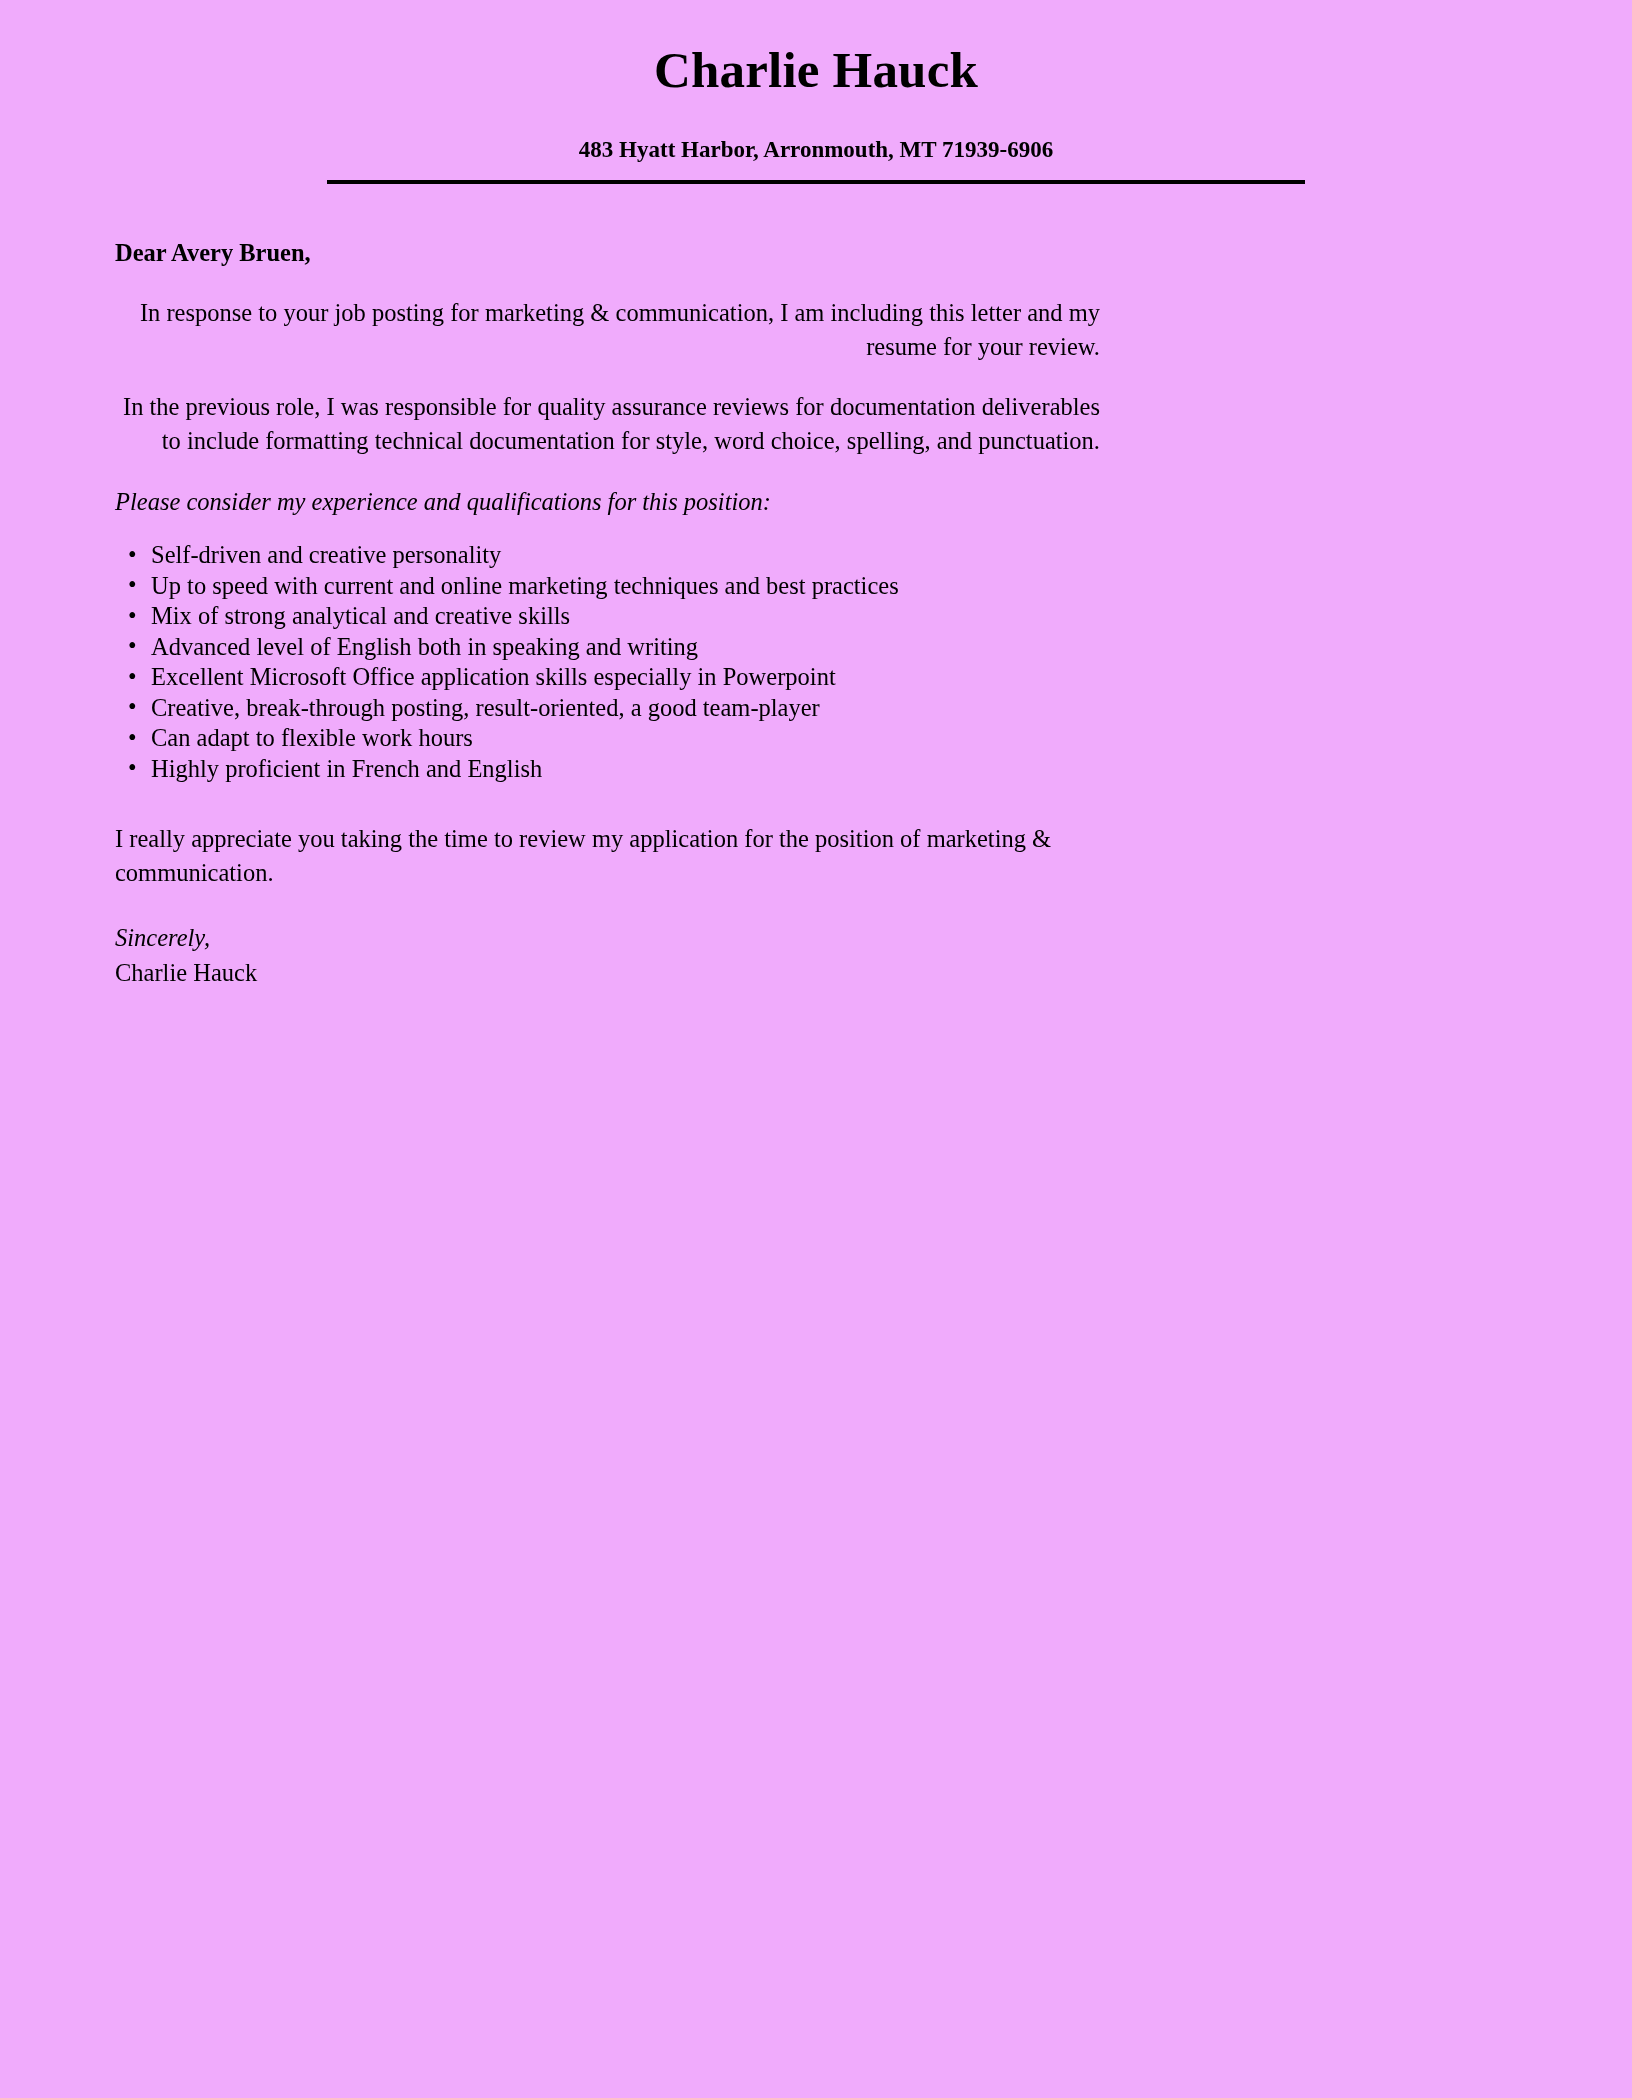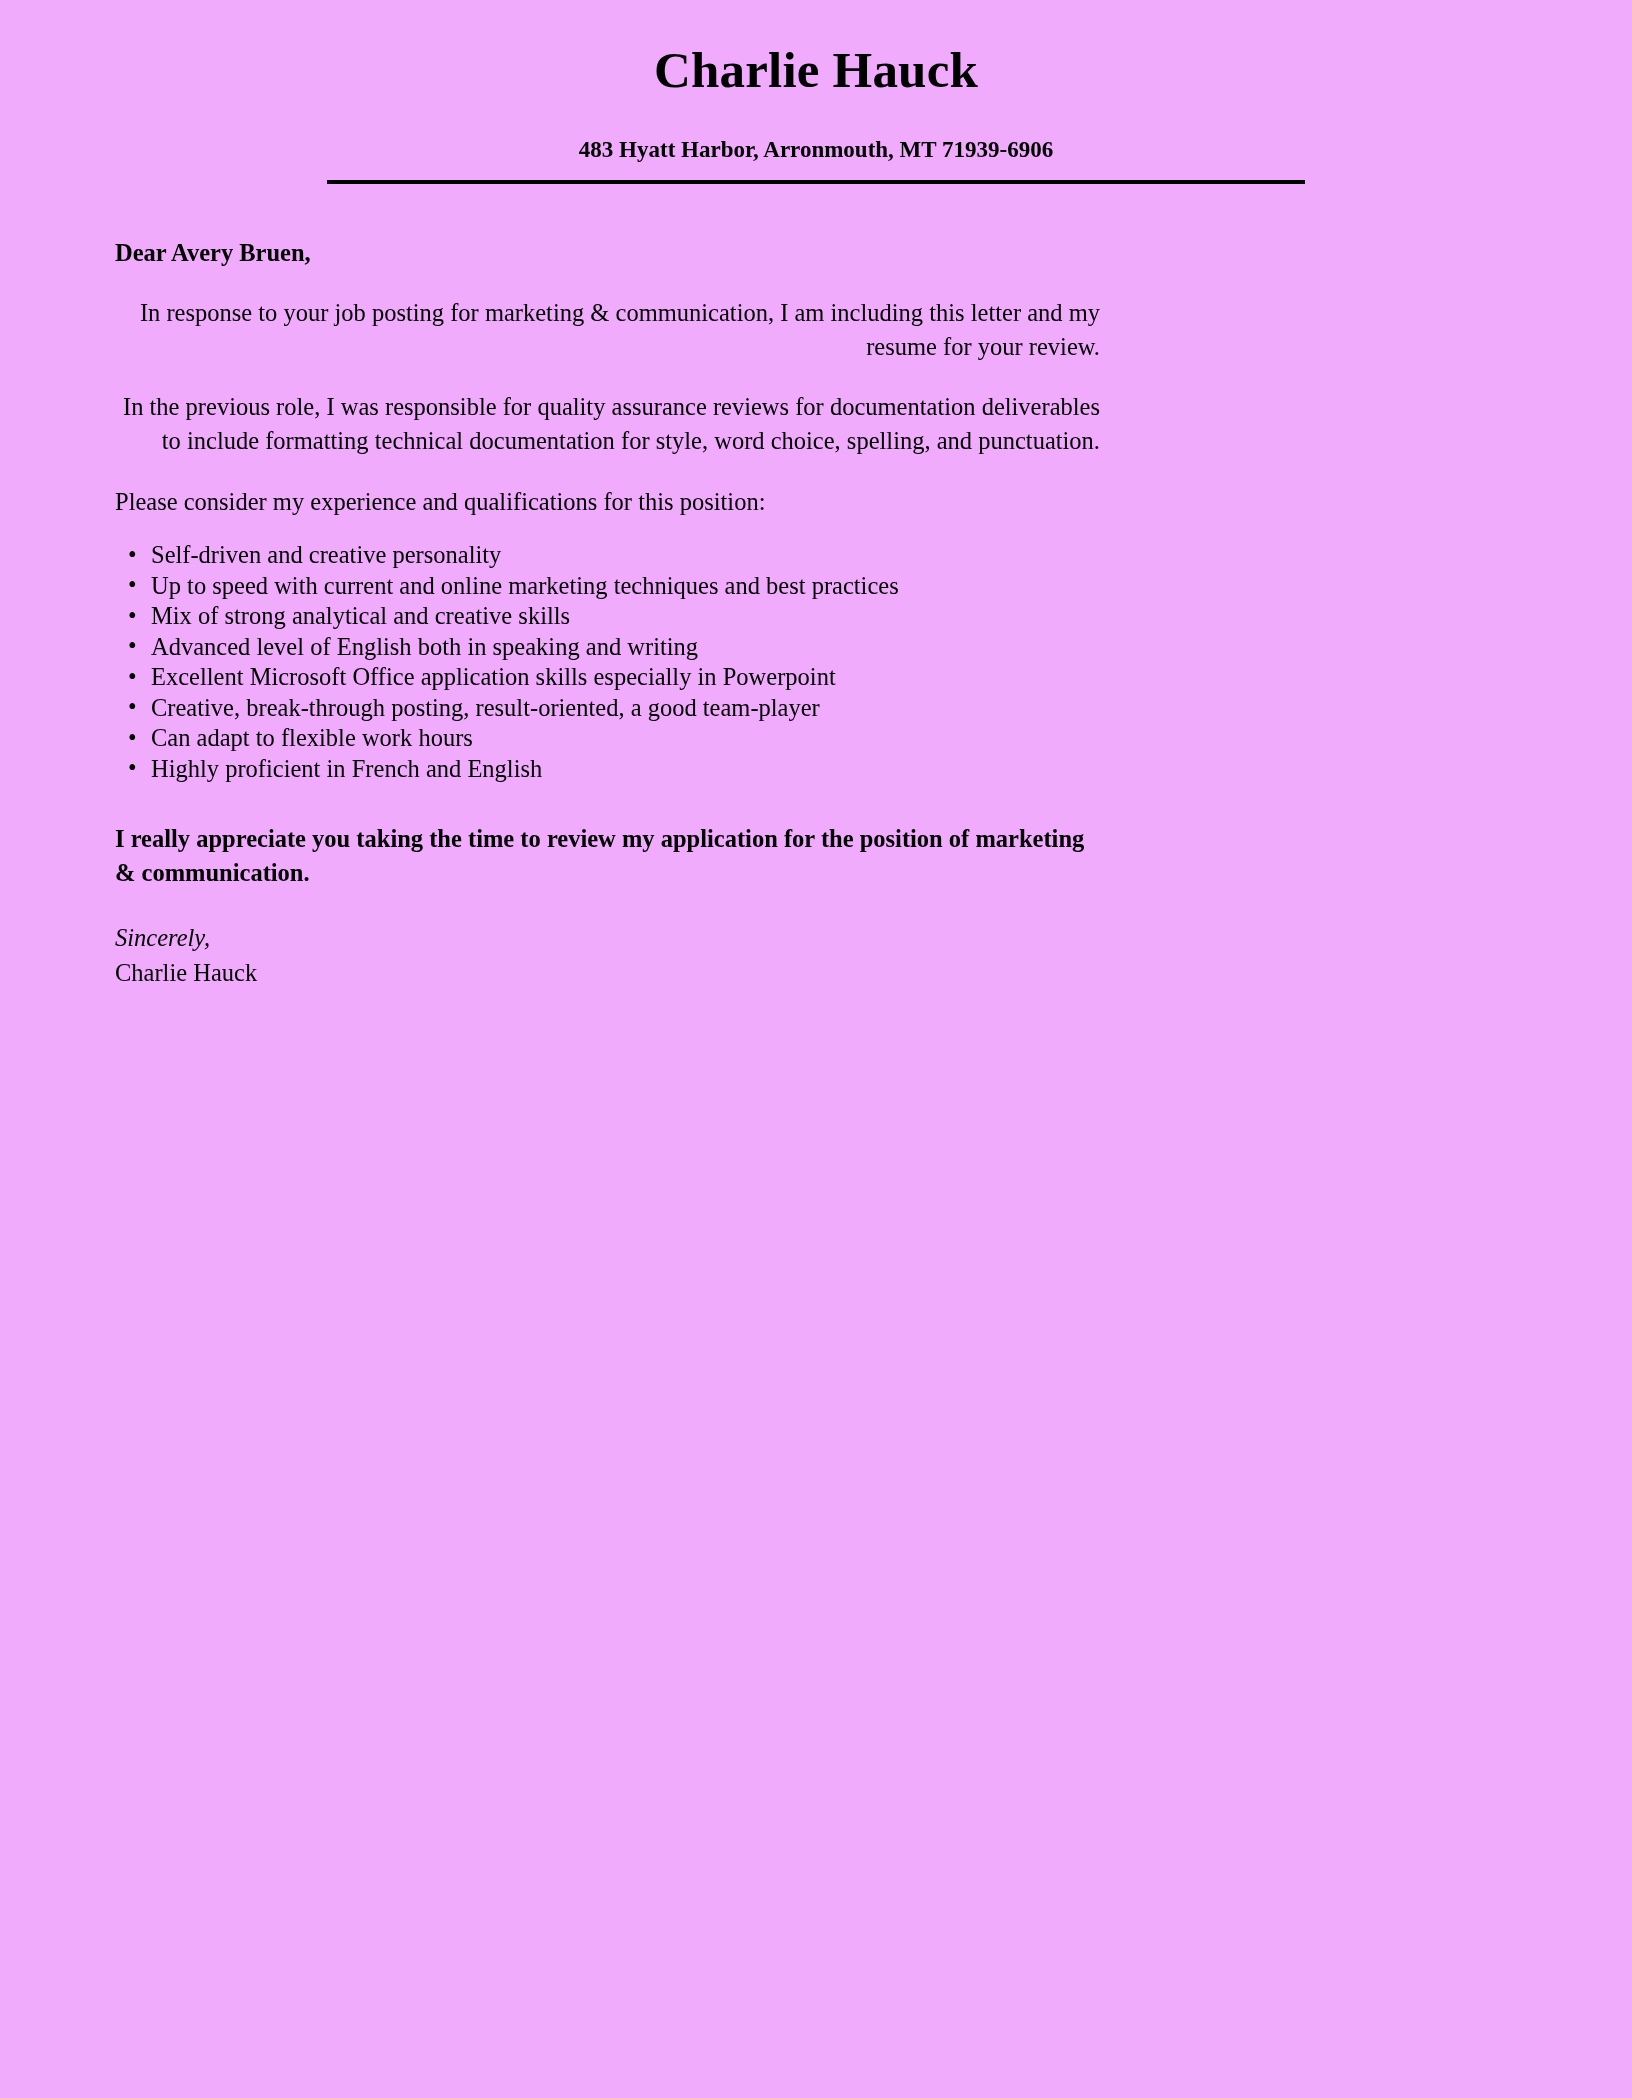--- a/index.html
+++ b/index.html
@@ -58,20 +58,21 @@
   .salutation {
     font-weight: bold;
     padding-top: 52px;
   }
   .para {
     padding-top: 27px;
     text-align: right;
   }
   .qualifications-intro {
     padding-top: 27px;
+    font-style: italic;
   }
 
   
   .qualifications-list {
     list-style: none;
     margin: 0;
     padding: 22px 0 0 0;
   }
   .qualifications-list li {
     position: relative;
@@ -80,21 +81,21 @@
   }
   .qualifications-list li .bullet-glyph {
     position: absolute;
     left: 13px;
     top: -0.5px;
     font-size: 24.5px;
     line-height: 1.245;
   }
 
   .closing-statement {
-    font-weight: bold;
+    font-weight: normal;
     padding-top: 38px;
     line-height: 1.37;
   }
   .signoff {
     padding-top: 32px;
     font-style: italic;
   }
   .signature-name {
     padding-top: 1px;
   }

